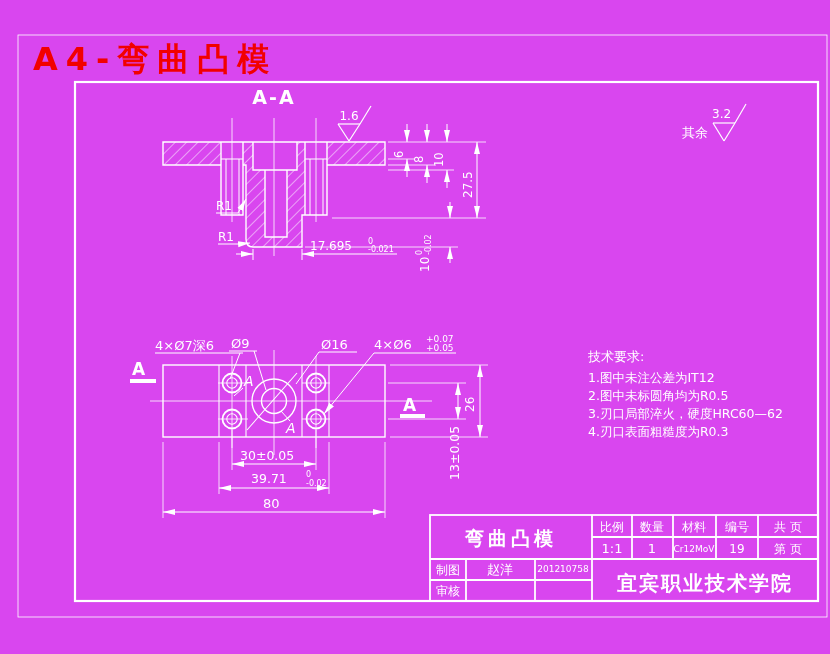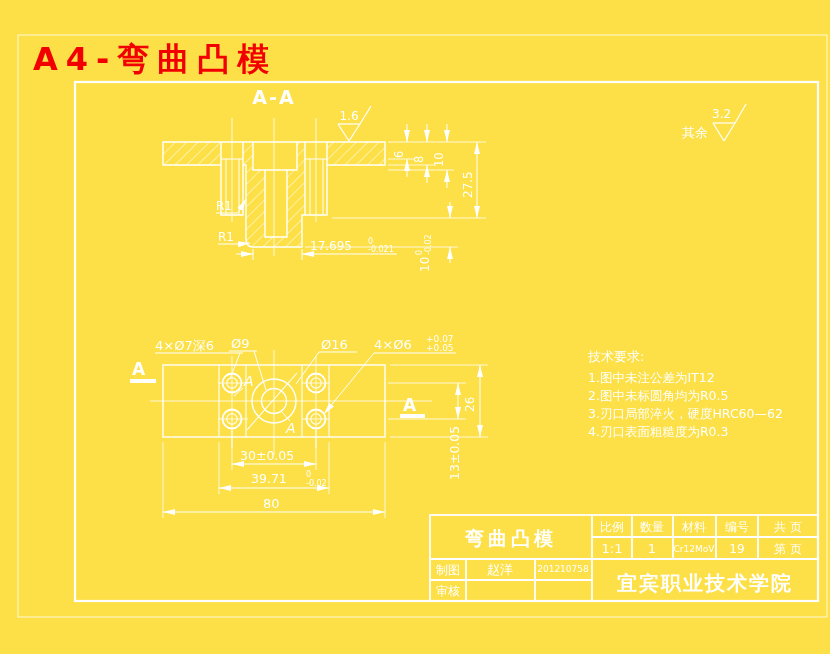--- a/index.html
+++ b/index.html
@@ -1,16 +1,16 @@
 <!DOCTYPE html>
 <html><head>
 <meta charset="utf-8">
 <style>
   html,body{margin:0;padding:0;background:#000;}
-  .stage{position:relative;width:830px;height:654px;background:#fde047;overflow:hidden;}
+  .stage{position:relative;width:830px;height:654px;background:#d946ef;overflow:hidden;}
   svg{position:absolute;left:0;top:0;}
   text{font-family:"DejaVu Sans","Liberation Sans",sans-serif;fill:#fff;}
   .red-title{fill:#f20000;font-weight:bold;letter-spacing:8px;}
   .cad{stroke:#fff;fill:none;}
   .thin{stroke-width:0.8;}
   .mid{stroke-width:1.4;}
   .thick{stroke-width:2.2;}
   .bar{stroke-width:4;}
   .it{font-style:italic;}
   .b{font-weight:bold;}

